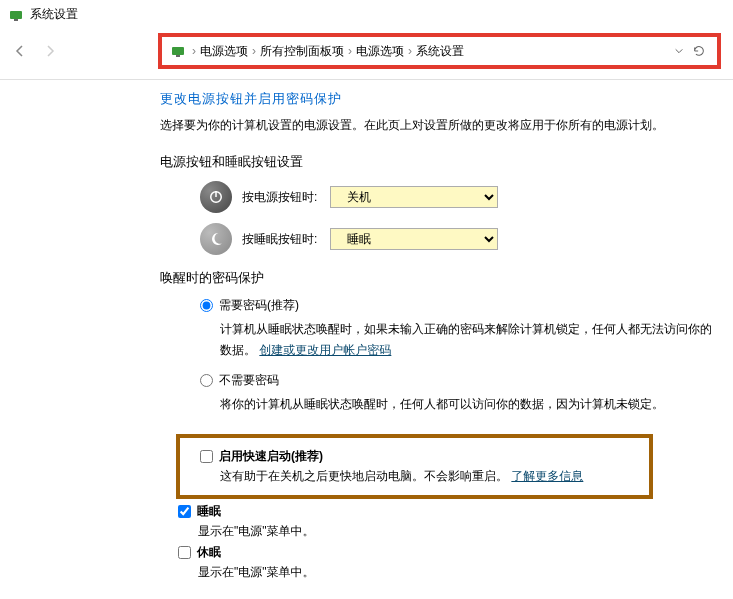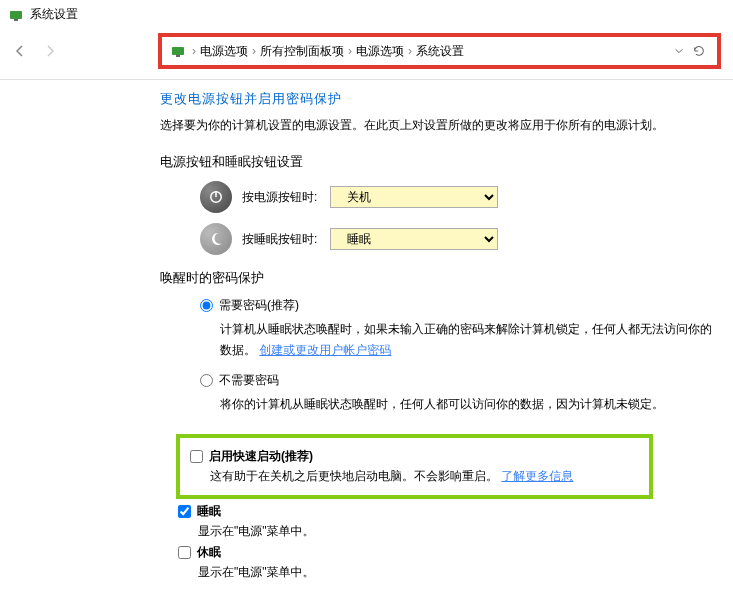--- a/index.html
+++ b/index.html
@@ -34,24 +34,24 @@
   .round-icon.sleep-bg { background: radial-gradient(circle at 30% 30%, #bbb, #888); }
   .round-icon svg { width: 18px; height: 18px; }
   .btn-label { font-size: 12px; min-width: 78px; }
   .dropdown { position: relative; }
   .dropdown select { width: 168px; height: 22px; font-size: 12px; border: 1px solid #adadad; background: #fef9c3; padding: 0 12px; }
   
   .radio-grp { margin: 8px 0 20px 40px; }
   .radio-item { margin: 6px 0; }
   .radio-item label { font-size: 12px; display: inline-flex; align-items: center; gap: 6px; }
   .radio-sub { font-size: 12px; margin: 4px 0 0 20px; line-height: 1.7; }
-  .link { color: #3b82f6; text-decoration: underline; cursor: pointer; }
+  .link { color: #0c4a6e; text-decoration: underline; cursor: pointer; }
   
   .shutdown-settings { margin-top: 18px; }
-  .red-box { border: 4px solid #84cc16; padding: 6px 10px; margin-left: 16px; margin-right: 60px; }
+  .red-box { border: 4px solid #a16207; padding: 6px 20px; margin-left: 16px; margin-right: 60px; }
   .check-item { margin: 4px 0 4px 18px; }
   .check-item.no-indent { margin-left: 0; }
   .check-item label { font-size: 12px; font-weight: bold; display: inline-flex; align-items: center; gap: 6px; }
   .check-sub { font-size: 12px; margin: 2px 0 0 20px; }
   
   input[type=checkbox], input[type=radio] { width: 13px; height: 13px; }
 </style>
 </head>
 <body>
 

